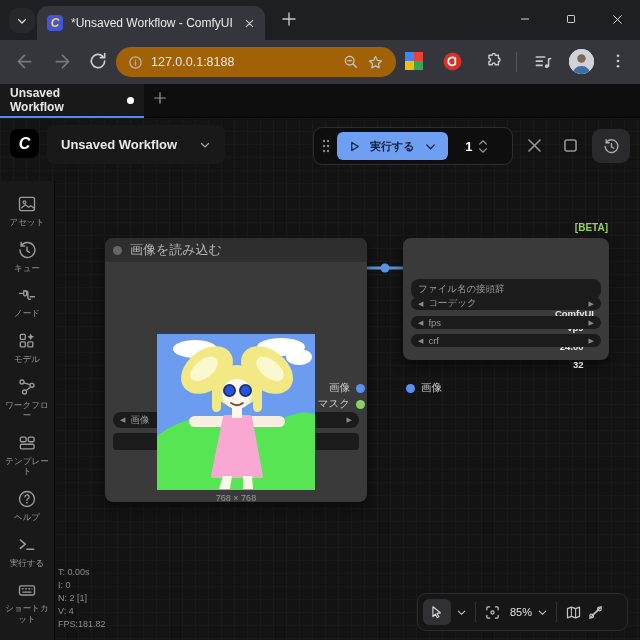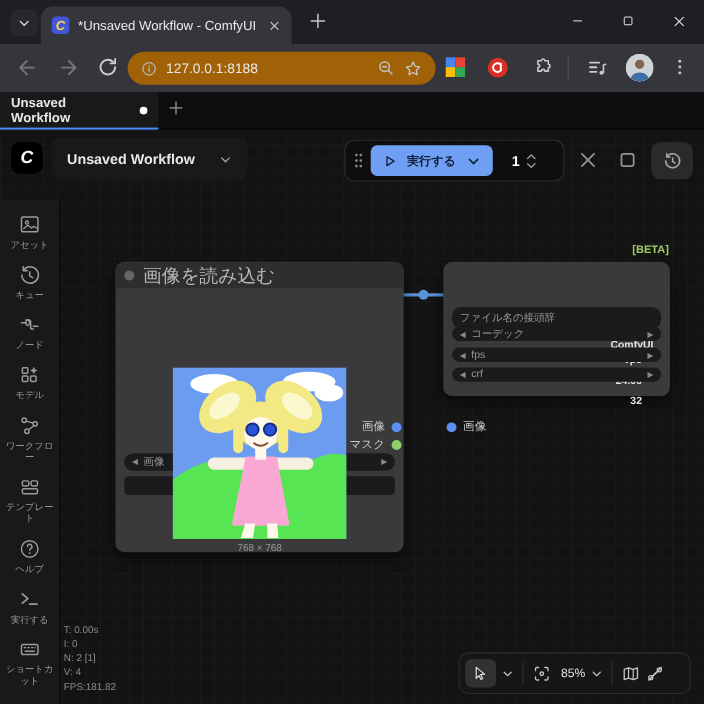--- a/index.html
+++ b/index.html
@@ -73,21 +73,21 @@
     border-right:1px solid #090909; display:flex; flex-direction:column; align-items:center; padding-top:13px; }
   .side-item { display:flex; flex-direction:column; align-items:center; width:55px; margin-bottom:12px; }
   .side-icon { color:#9b9b9b; margin-bottom:3px; }
   .side-label { font-size:8.5px; color:#9b9b9b; text-align:center; line-height:1.25; padding:0 3px; word-break:break-all; }
 
   
   .node { position:absolute; background:#3a3a3a; border-radius:8px; box-shadow:0 5px 12px rgba(0,0,0,.55); }
   .node-header { height:24px; background:#2e2e2e; border-radius:8px 8px 0 0; display:flex;
     align-items:center; padding:0 8px; gap:8px; }
   .collapse-dot { width:9px; height:9px; border-radius:50%; background:#666; flex:none; }
-  .node-title { font-size:17px; color:#b6b6b6; }
+  .node-title { font-size:13px; color:#b6b6b6; }
   .slot { position:absolute; display:flex; align-items:center; gap:6px; font-size:10.5px; color:#c8c8c8; height:16px; }
   .port { width:9px; height:9px; border-radius:50%; flex:none; }
   .widget { position:absolute; left:8px; right:8px; background:#1b1b1b; border-radius:8px;
     display:flex; align-items:center; padding:0 7px; gap:5px; }
   .warr { font-size:7px; color:#8a8a8a; flex:none; }
   .wlabel { font-size:9.5px; color:#9a9a9a; flex:1; white-space:nowrap; overflow:hidden; }
   .wvalue { font-size:9.5px; color:#e4e4e4; font-weight:bold; white-space:nowrap;margin-top:48px; }
   .upload-btn { position:absolute; left:8px; right:8px; background:#1b1b1b; border-radius:4px;
     display:flex; align-items:center; justify-content:center; font-size:10px; color:#d0d0d0; }
   .img-preview { position:absolute; left:52px; top:96px; width:158px; height:156px; }

